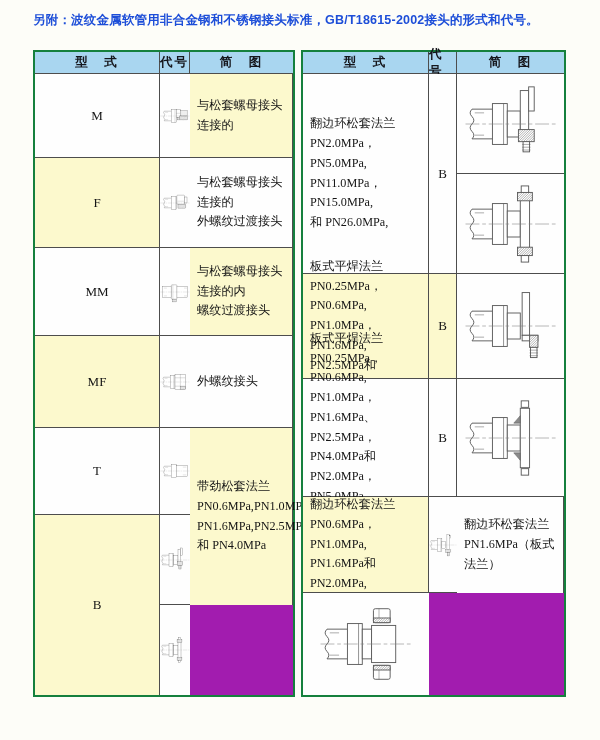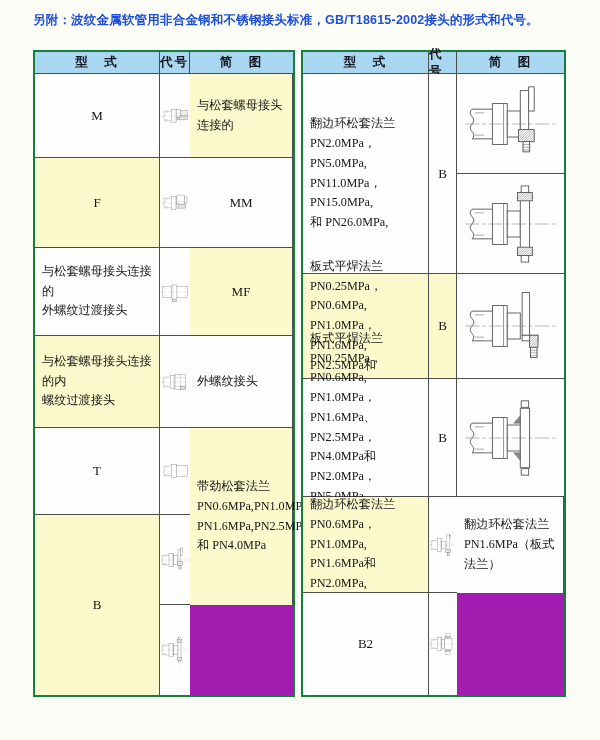--- a/index.html
+++ b/index.html
@@ -102,23 +102,23 @@
             <line x1="73" y1="59" x2="86" y2="46"></line>
             <line x1="75.60000000000001" y1="59" x2="86" y2="48.60000000000001"></line>
             <line x1="78.2" y1="59" x2="86" y2="51.2"></line>
             <line x1="80.80000000000001" y1="59" x2="86" y2="53.800000000000004"></line>
             <line x1="83.4" y1="59" x2="86" y2="56.400000000000006"></line>
           </g>
           <line x1="1" y1="42" x2="99" y2="42" stroke="#808080" stroke-width="0.6" stroke-dasharray="15 3 4 3"></line>
         </svg>
       </div>
 
-    <div class="cell c">MM</div>
     <div class="cell t">与松套螺母接头连接的
 外螺纹过渡接头</div>
+    <div class="cell c">MM</div>
     <div class="cell d noR">
         <svg class="fsvg" viewBox="0 0 100 84" role="img">
           <rect x="8" y="24" width="30" height="36" fill="#ffffff" stroke="#5a5a5a" stroke-width="1"></rect>
           <line x1="13" y1="29" x2="23" y2="29" stroke="#5a5a5a" stroke-width="0.55"></line>
           <line x1="13" y1="55" x2="23" y2="55" stroke="#5a5a5a" stroke-width="0.55"></line>
           <rect x="56" y="24" width="36" height="36" fill="#ffffff" stroke="#5a5a5a" stroke-width="1"></rect>
           <line x1="80" y1="29" x2="90" y2="29" stroke="#5a5a5a" stroke-width="0.55"></line>
           <line x1="80" y1="55" x2="90" y2="55" stroke="#5a5a5a" stroke-width="0.55"></line>
           <rect x="38" y="18" width="18" height="48" rx="2" fill="#ffffff" stroke="#5a5a5a" stroke-width="1"></rect>
           <line x1="43" y1="18" x2="43" y2="66" stroke="#5a5a5a" stroke-width="0.6"></line>
@@ -130,23 +130,23 @@
             <line x1="43.4" y1="75" x2="52.4" y2="66"></line>
             <line x1="46" y1="75" x2="54" y2="67"></line>
             <line x1="48.6" y1="75" x2="54" y2="69.6"></line>
             <line x1="51.2" y1="75" x2="54" y2="72.2"></line>
             <line x1="53.8" y1="75" x2="54" y2="74.8"></line>
           </g>
           <line x1="1" y1="42" x2="99" y2="42" stroke="#808080" stroke-width="0.6" stroke-dasharray="15 3 4 3"></line>
         </svg>
       </div>
 
-    <div class="cell c hl">MF</div>
     <div class="cell t hl">与松套螺母接头连接的内
 螺纹过渡接头</div>
+    <div class="cell c hl">MF</div>
     <div class="cell d noR">
         <svg class="fsvg" viewBox="0 0 100 84" role="img">
           <path d="M34 26 H12 q-4 4 0 8 q4 4 0 8 q-4 4 0 8 q4 4 0 8 H34" fill="#ffffff" stroke="#5a5a5a" stroke-width="1"></path>
           <line x1="15" y1="30" x2="25" y2="30" stroke="#5a5a5a" stroke-width="0.55"></line>
           <line x1="15" y1="54" x2="25" y2="54" stroke="#5a5a5a" stroke-width="0.55"></line>
           <rect x="34" y="20" width="16" height="44" fill="#ffffff" stroke="#5a5a5a" stroke-width="1"></rect>
           <line x1="46" y1="20" x2="46" y2="64" stroke="#5a5a5a" stroke-width="0.7"></line>
           <rect x="50" y="16" width="34" height="52" fill="#ffffff" stroke="#5a5a5a" stroke-width="1"></rect>
           <line x1="50" y1="28" x2="84" y2="28" stroke="#5a5a5a" stroke-width="0.7"></line>
           <line x1="50" y1="56" x2="84" y2="56" stroke="#5a5a5a" stroke-width="0.7"></line>
@@ -427,21 +427,20 @@
           <rect x="65" y="70" width="7" height="11" fill="#ffffff" stroke="#5a5a5a" stroke-width="1"></rect>
           <line x1="64" y1="73" x2="73" y2="73" stroke="#5a5a5a" stroke-width="0.55"></line>
           <line x1="64" y1="76" x2="73" y2="76" stroke="#5a5a5a" stroke-width="0.55"></line>
           <line x1="64" y1="79" x2="73" y2="79" stroke="#5a5a5a" stroke-width="0.55"></line>
           <line x1="1" y1="42" x2="99" y2="42" stroke="#808080" stroke-width="0.6" stroke-dasharray="15 3 4 3"></line>
         </svg>
       </div>
 
     <div class="cell t noB">翻边环松套法兰
 PN1.6MPa（板式法兰）</div>
-    <div class="cell c noB">B2</div>
     <div class="cell d noR noB">
         <svg class="fsvg" viewBox="0 0 100 84" role="img">
           <path d="M30 26 H8 q-4 4 0 8 q4 4 0 8 q-4 4 0 8 q4 4 0 8 H30" fill="#ffffff" stroke="#5a5a5a" stroke-width="1"></path>
           <line x1="11" y1="30" x2="21" y2="30" stroke="#5a5a5a" stroke-width="0.55"></line>
           <line x1="11" y1="54" x2="21" y2="54" stroke="#5a5a5a" stroke-width="0.55"></line>
           <rect x="30" y="20" width="16" height="44" fill="#ffffff" stroke="#5a5a5a" stroke-width="1"></rect>
           <line x1="42" y1="20" x2="42" y2="64" stroke="#5a5a5a" stroke-width="0.7"></line>
           <rect x="46" y="26" width="10" height="32" fill="#ffffff" stroke="#5a5a5a" stroke-width="1"></rect>
           <rect x="56" y="22" width="26" height="40" fill="#ffffff" stroke="#5a5a5a" stroke-width="1"></rect>
           <rect x="58" y="4" width="18" height="15" rx="2" fill="#ffffff" stroke="#5a5a5a" stroke-width="1"></rect>

